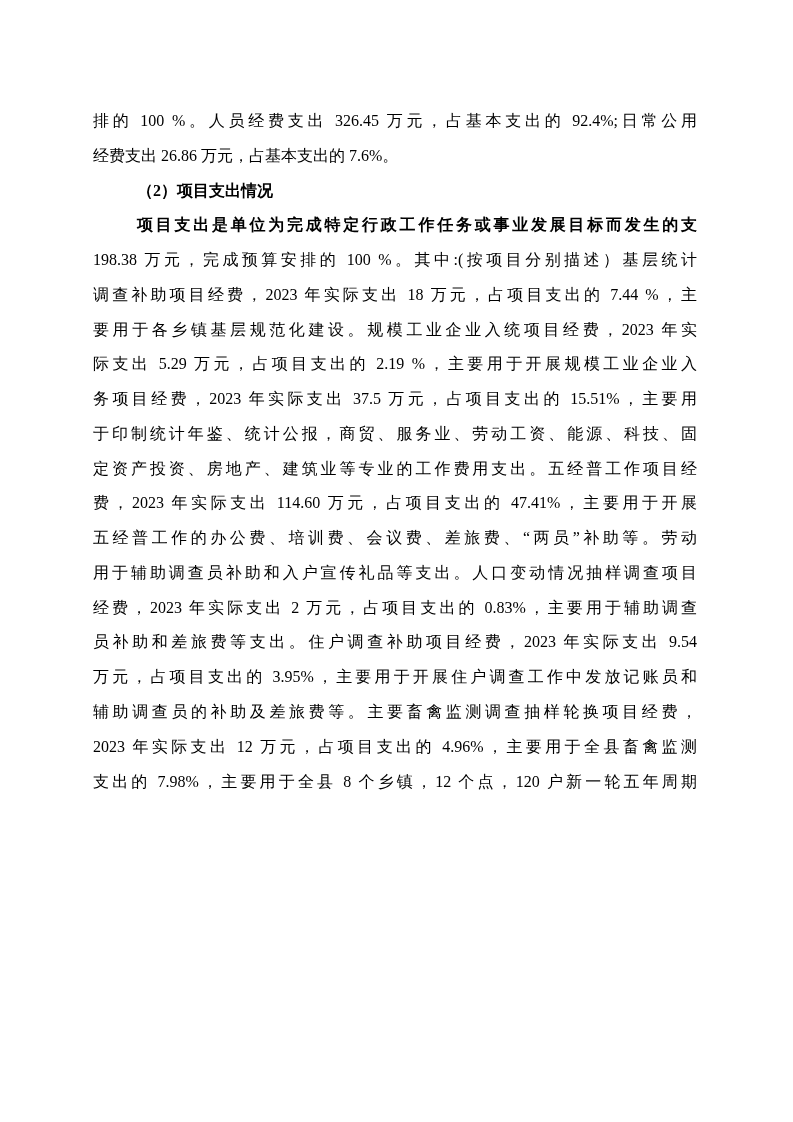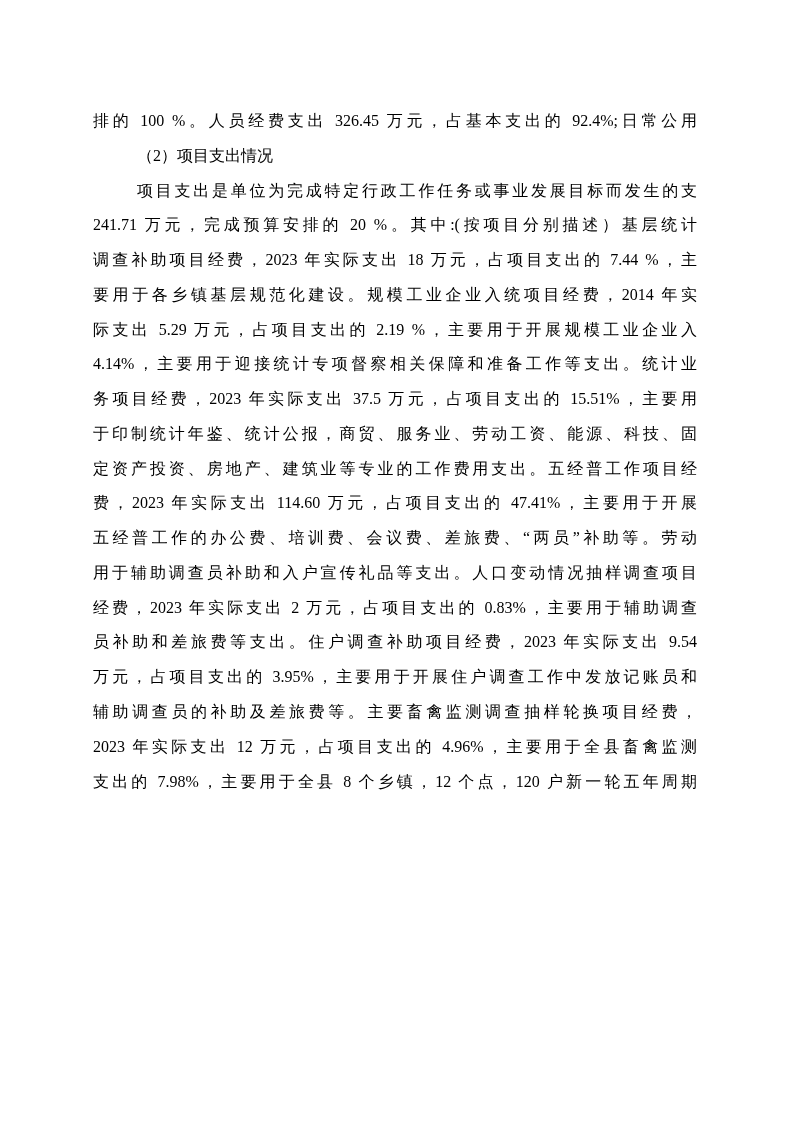--- a/index.html
+++ b/index.html
@@ -31,35 +31,36 @@
     text-align-last: justify;
     overflow: hidden;
     white-space: normal;
   }
   .line.no-fill {
     text-align: left;
     text-align-last: left;
   }
   .line.indent {
     text-indent: 44px;
+    font-weight: bold;
   }
 </style>
 </head>
 <body>
 
 <div class="page">
   <div class="doc">
     <div class="line">排的 100 %。人员经费支出 326.45 万元，占基本支出的 92.4%;日常公用</div>
+    <div class="line no-fill">经费支出 26.86 万元，占基本支出的 7.6%。</div>
     <div class="line no-fill indent">（2）项目支出情况</div>
     <div class="line indent">项目支出是单位为完成特定行政工作任务或事业发展目标而发生的支</div>
-    <div class="line">241.71 万元，完成预算安排的 20 %。其中:(按项目分别描述）基层统计</div>
+    <div class="line">198.38 万元，完成预算安排的 100 %。其中:(按项目分别描述）基层统计</div>
     <div class="line">调查补助项目经费，2023 年实际支出 18 万元，占项目支出的 7.44 %，主</div>
-    <div class="line">要用于各乡镇基层规范化建设。规模工业企业入统项目经费，2014 年实</div>
+    <div class="line">要用于各乡镇基层规范化建设。规模工业企业入统项目经费，2023 年实</div>
     <div class="line">际支出 5.29 万元，占项目支出的 2.19 %，主要用于开展规模工业企业入</div>
-    <div class="line">4.14%，主要用于迎接统计专项督察相关保障和准备工作等支出。统计业</div>
     <div class="line">务项目经费，2023 年实际支出 37.5 万元，占项目支出的 15.51%，主要用</div>
     <div class="line">于印制统计年鉴、统计公报，商贸、服务业、劳动工资、能源、科技、固</div>
     <div class="line">定资产投资、房地产、建筑业等专业的工作费用支出。五经普工作项目经</div>
     <div class="line">费，2023 年实际支出 114.60 万元，占项目支出的 47.41%，主要用于开展</div>
     <div class="line">五经普工作的办公费、培训费、会议费、差旅费、“两员”补助等。劳动</div>
     <div class="line">用于辅助调查员补助和入户宣传礼品等支出。人口变动情况抽样调查项目</div>
     <div class="line">经费，2023 年实际支出 2 万元，占项目支出的 0.83%，主要用于辅助调查</div>
     <div class="line">员补助和差旅费等支出。住户调查补助项目经费，2023 年实际支出 9.54</div>
     <div class="line">万元，占项目支出的 3.95%，主要用于开展住户调查工作中发放记账员和</div>
     <div class="line">辅助调查员的补助及差旅费等。主要畜禽监测调查抽样轮换项目经费，</div>

